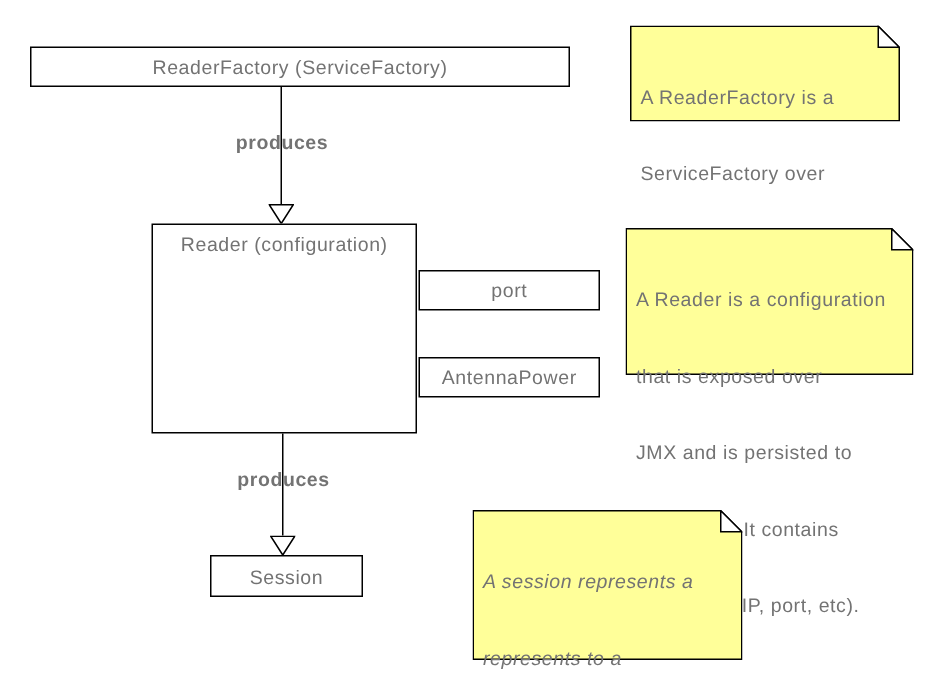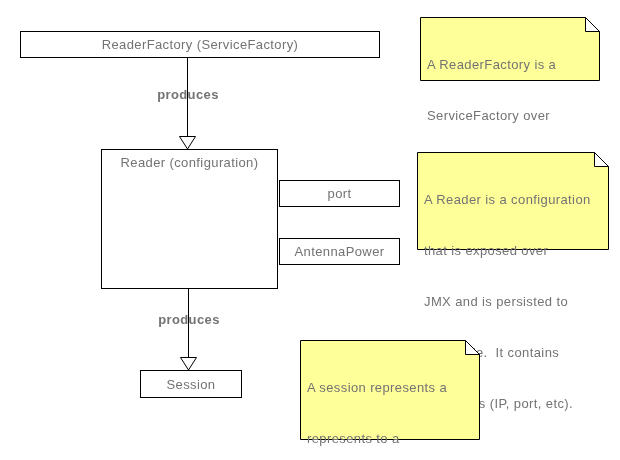--- a/index.html
+++ b/index.html
@@ -118,21 +118,21 @@
     </svg>
     <div class="note-text">
       <div>A Reader is a configuration</div>
       <div>that is exposed over</div>
       <div>JMX and is persisted to</div>
       <div>the ini file.  It contains</div>
       <div>properties (IP, port, etc).</div>
     </div>
   </div>
 
-  <div class="note" style="left:300px; top:340px; width:147px; height:100px;">
+  <div class="note" style="left:315px; top:340px; width:147px; height:100px;font-style:italic;">
     <svg class="note-shape" width="180" height="100" viewBox="0 0 180 100">
       <polygon class="note-body" points="0.5,0.5 165.5,0.5 179.5,14.5 179.5,99.5 0.5,99.5"></polygon>
       <polygon class="note-flap" points="165.5,0.5 165.5,14.5 179.5,14.5"></polygon>
     </svg>
     <div class="note-text">
       <div>A session represents a</div>
       <div>represents to a</div>
       
     </div>
   </div>

